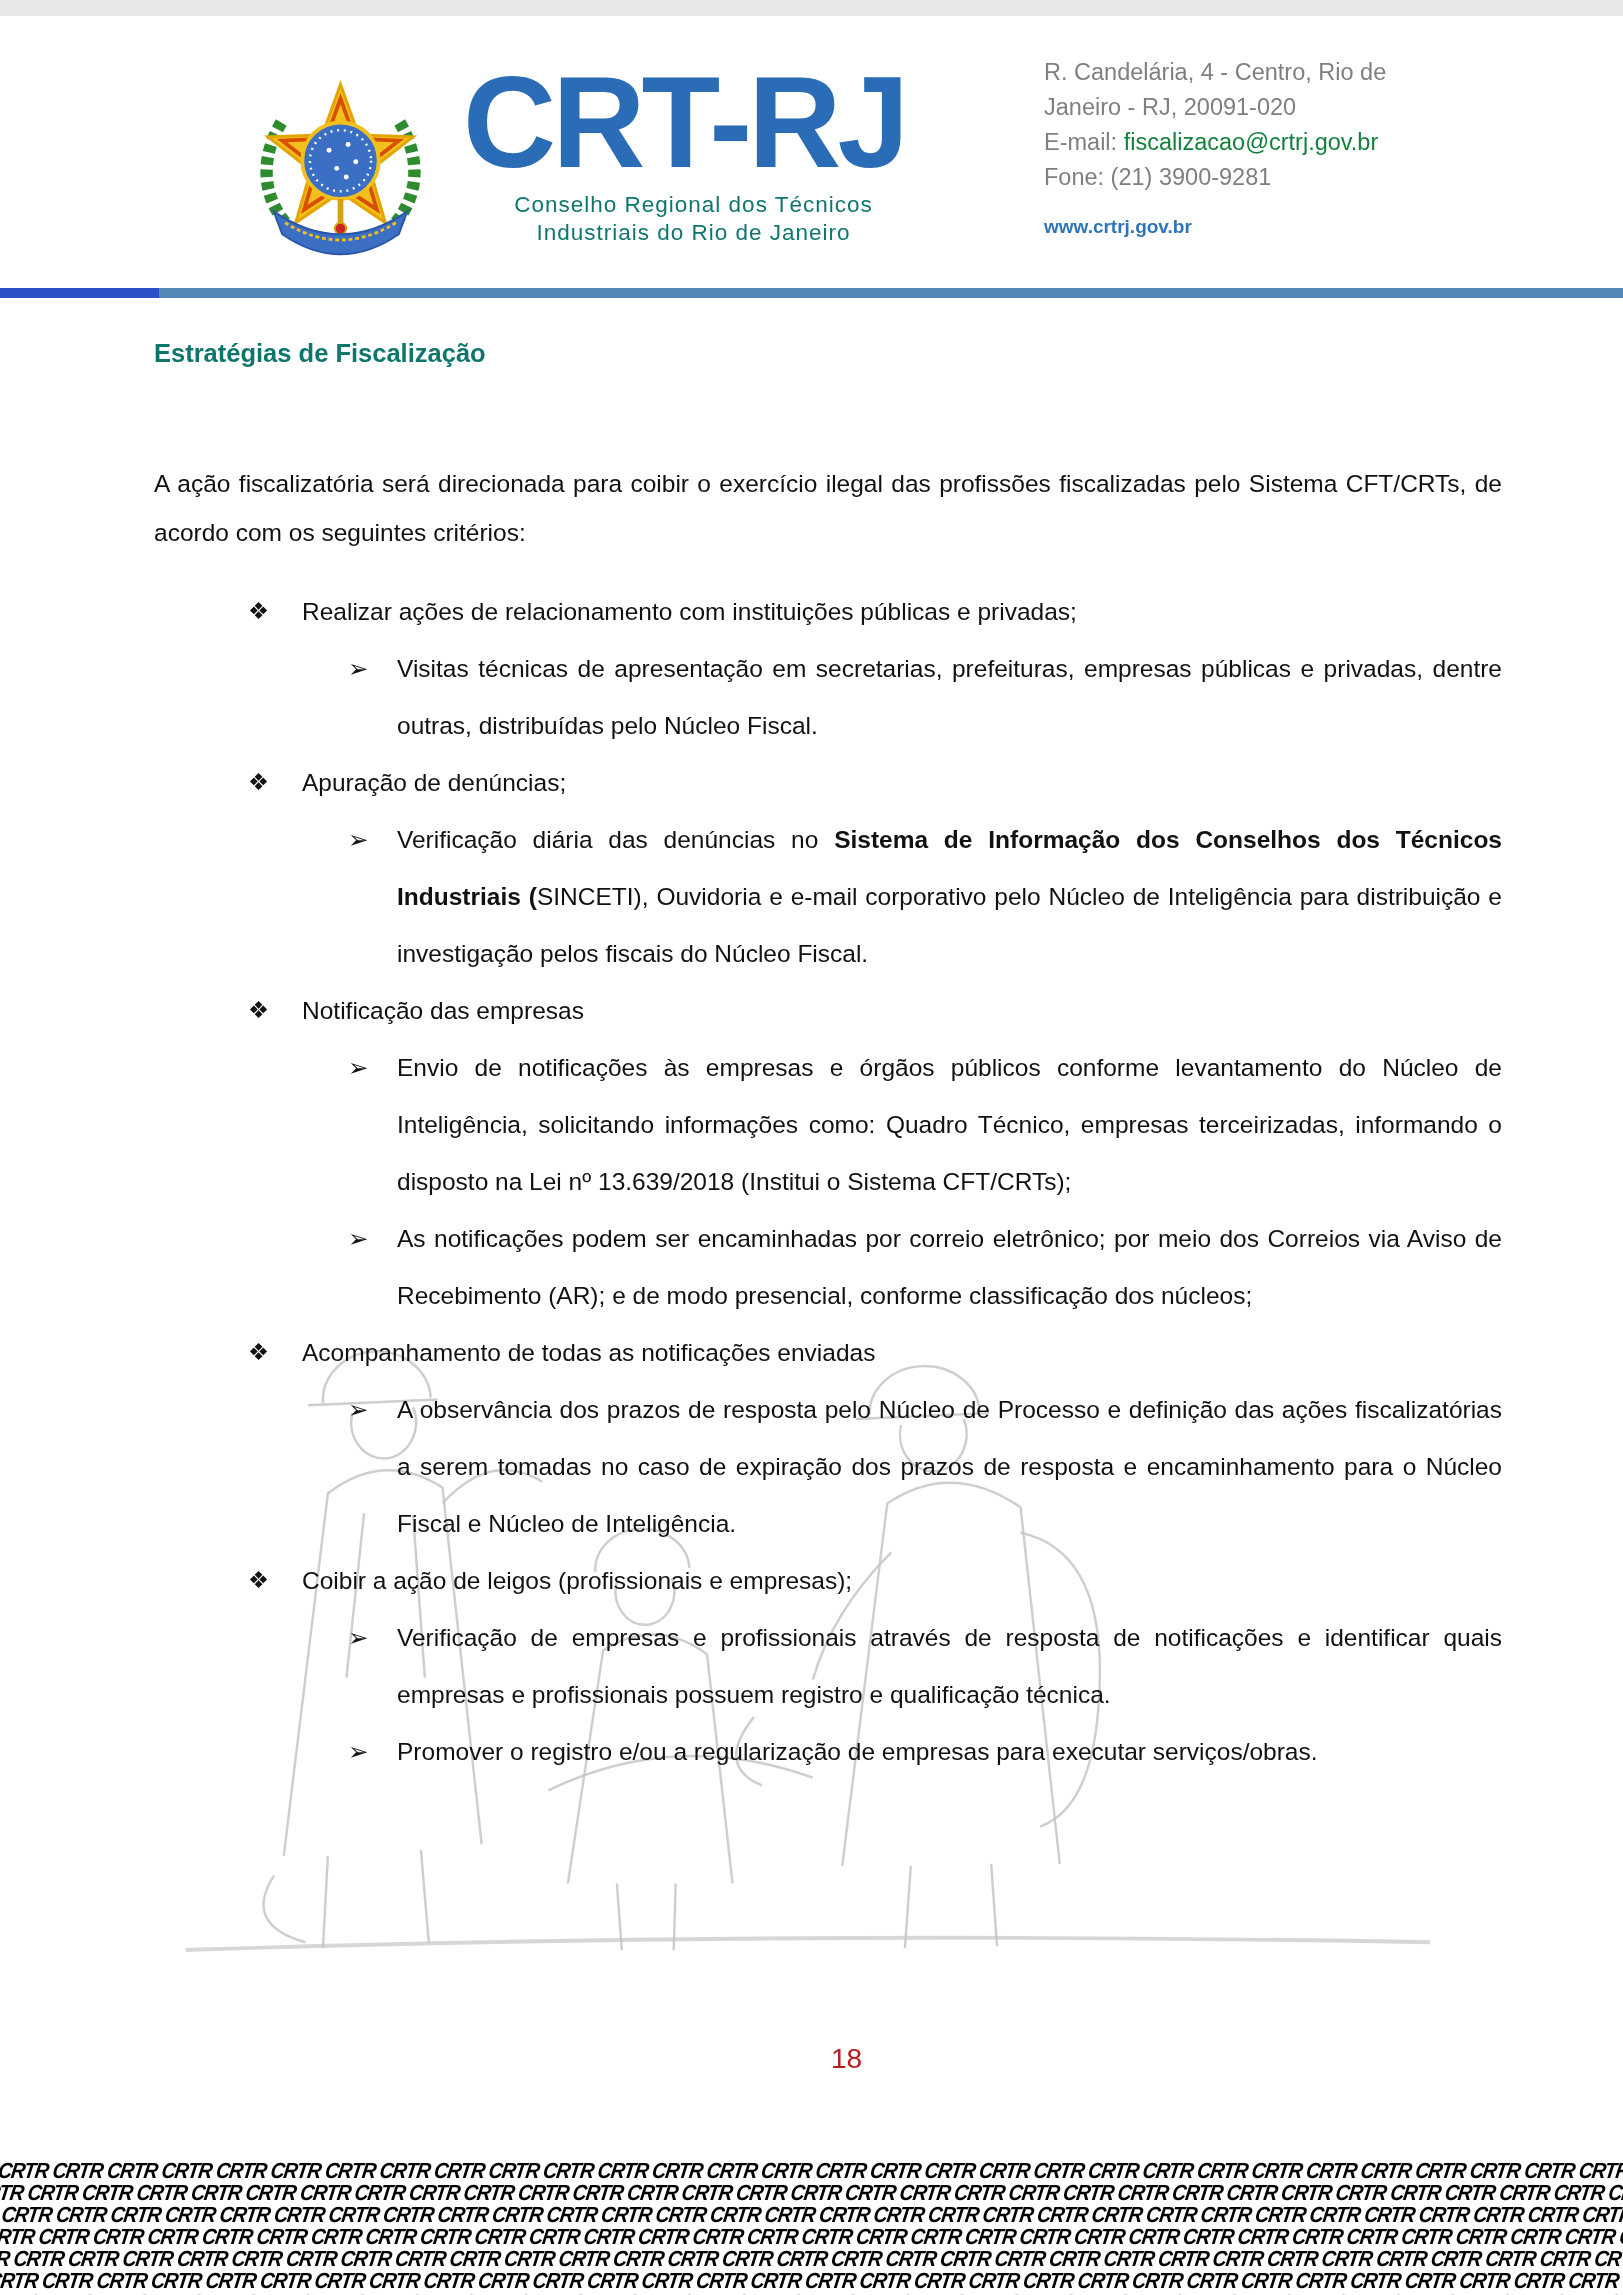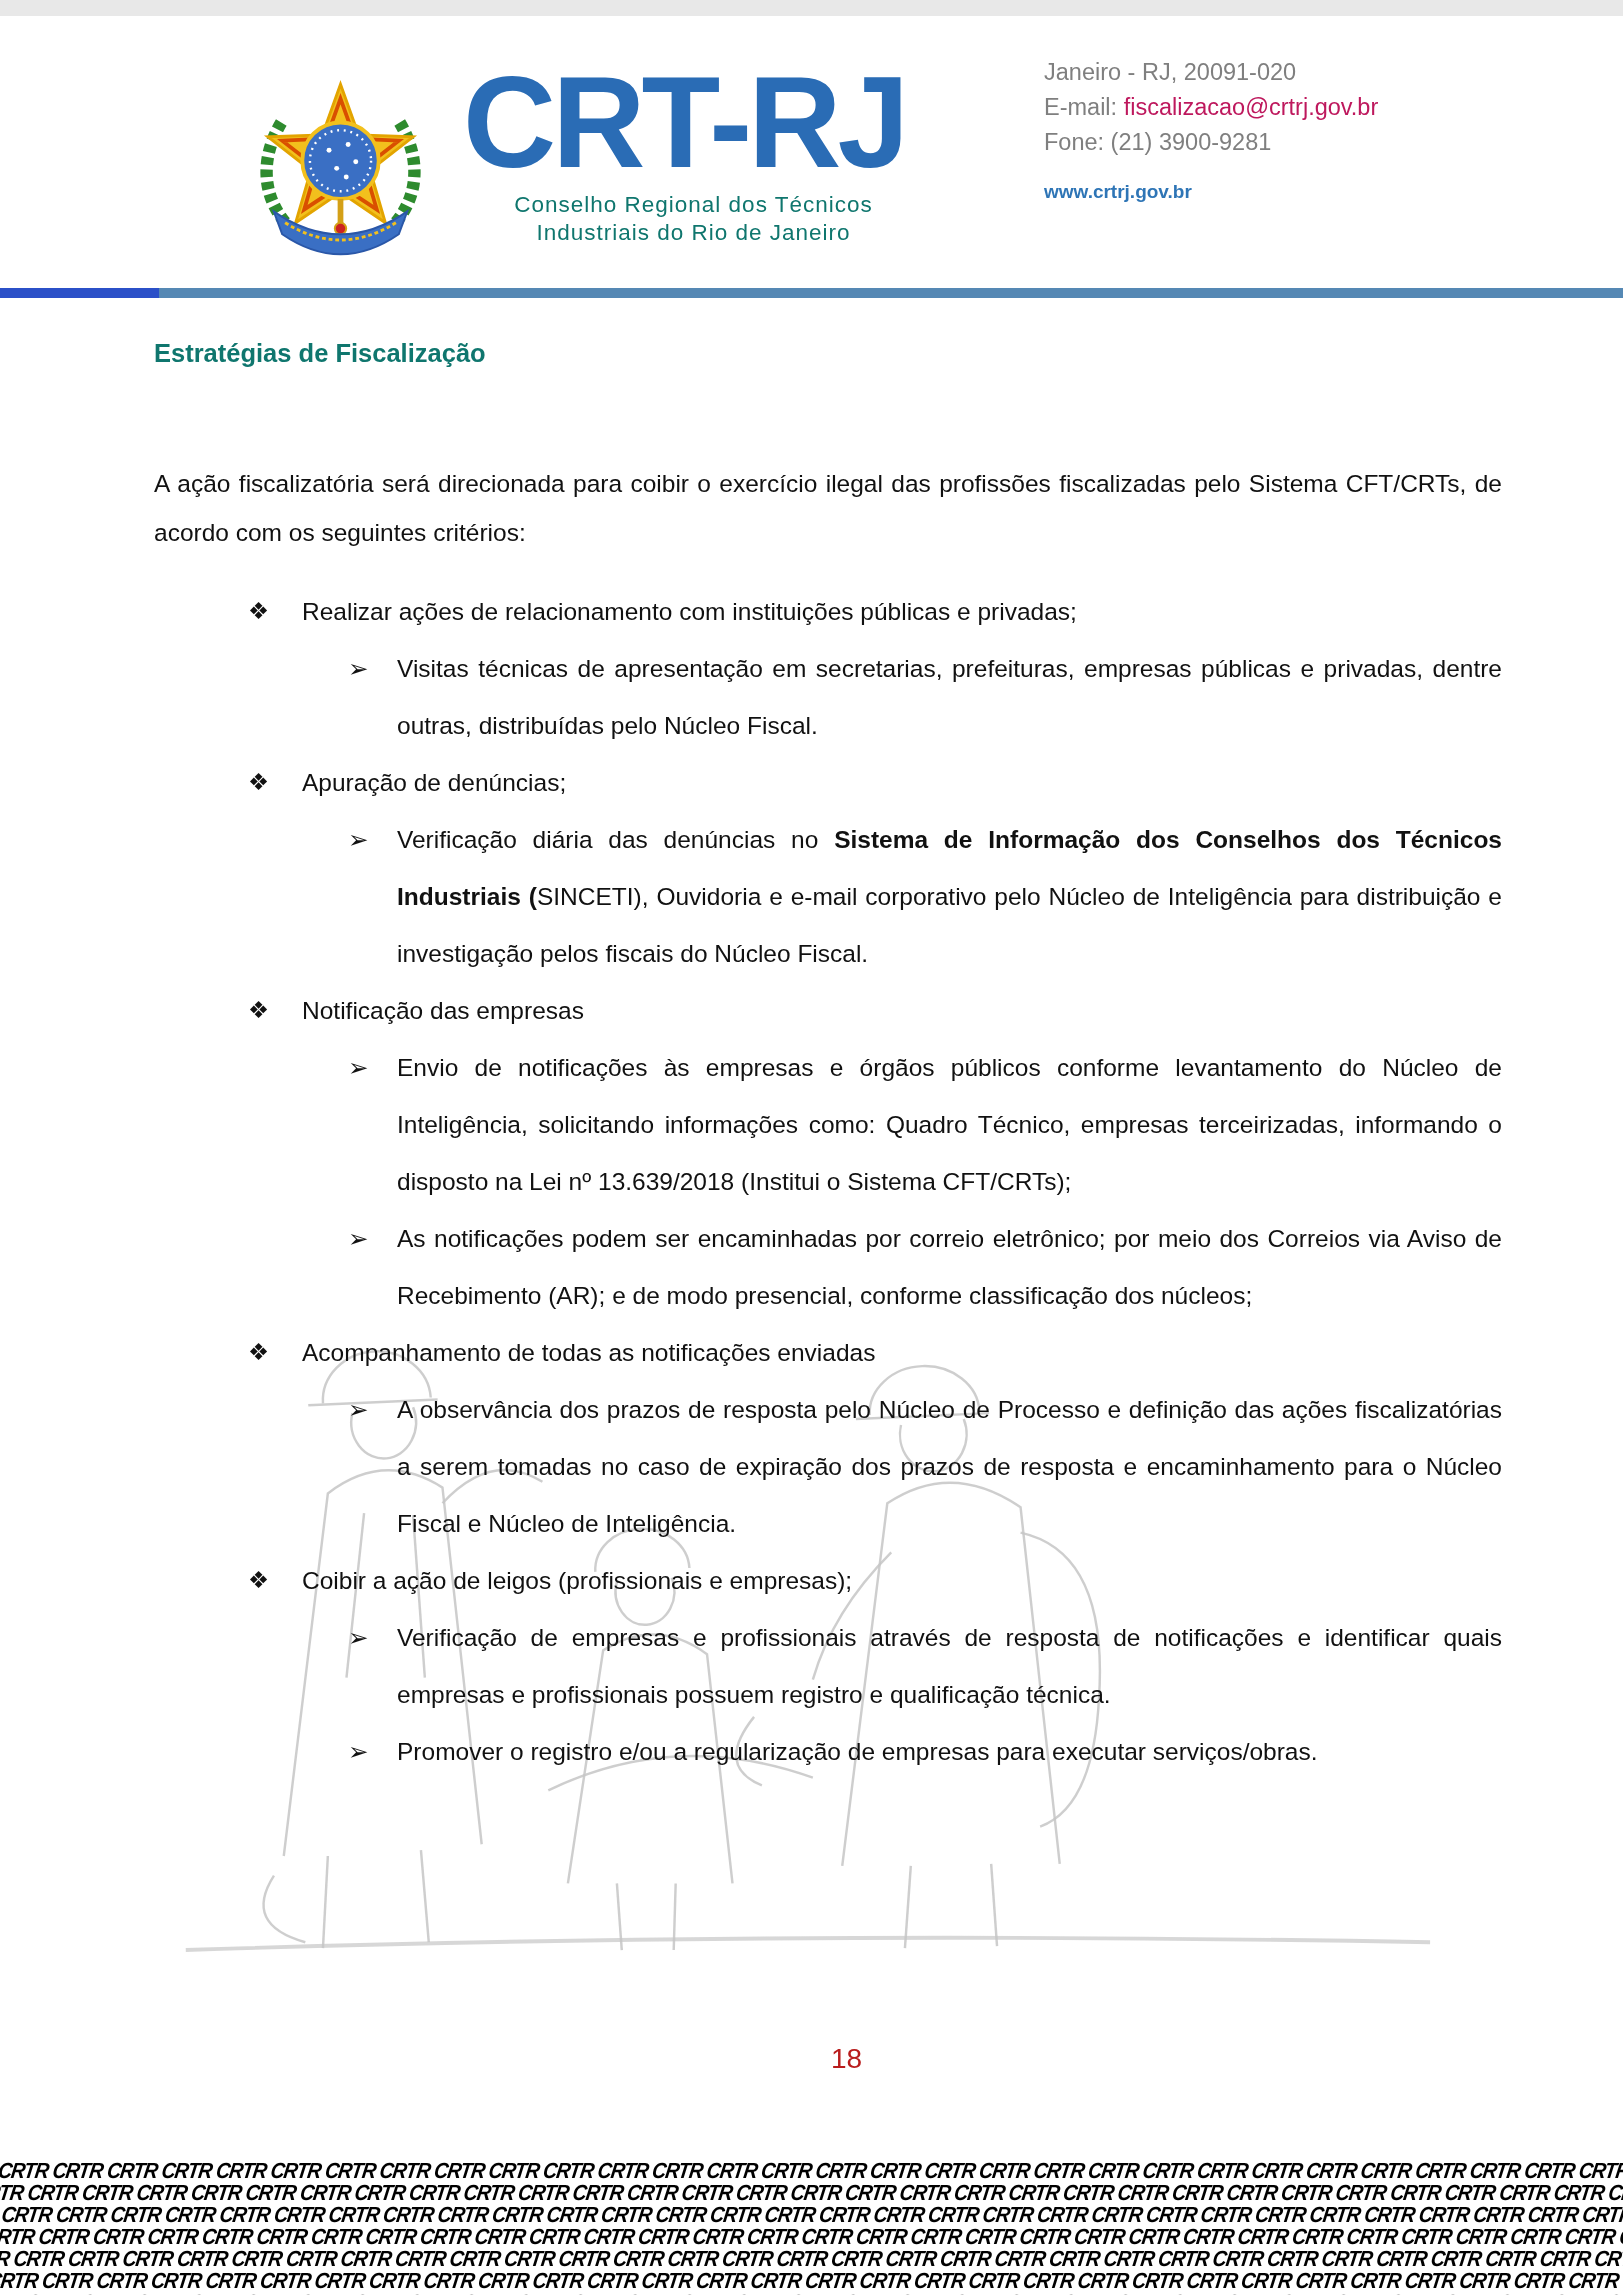--- a/index.html
+++ b/index.html
@@ -21,21 +21,21 @@
     font-size:129px;line-height:118px;font-weight:800;
     color:#2a6cb5;letter-spacing:-3.9px;
   }
   .brand-caption{
     margin-top:9.8px;width:461px;text-align:center;
     font-size:22.5px;line-height:28px;color:#0f766e;letter-spacing:1px;
   }
   .contact{position:absolute;left:1044px;top:39px;width:451px;
     font-size:23.5px;line-height:35px;color:#7f7f7f;}
   .contact a{text-decoration:none;}
-  .email-link{color:#be185d;cursor:pointer;}
+  .email-link{color:#15803d;cursor:pointer;}
   .website{margin-top:13.7px;font-size:19px;font-weight:bold;color:#2e75b6;cursor:pointer;}
   .divider{position:absolute;top:272px;left:0;width:100%;height:9.8px;background:#5588b4;}
   .divider-accent{position:absolute;top:0;left:0;width:159px;height:9.8px;background:#2b50c8;}
 
   
   .watermark{position:absolute;left:127px;top:1240px;width:1308px;height:716px;z-index:0;}
   .watermark path{stroke:#c6c6c6;stroke-width:2.5;fill:none;opacity:.85;}
   .watermark .ground{stroke-width:4;opacity:.7;}
 
   
@@ -99,20 +99,21 @@
 
     <div class="brand">
       <div class="brand-acronym">CRT-RJ</div>
       <div class="brand-caption">
         <span>Conselho Regional dos Técnicos</span><br>
         <span>Industriais do Rio de Janeiro</span>
       </div>
     </div>
 
     <div class="contact">
+      <div>R. Candelária, 4 - Centro, Rio de</div>
       <div>Janeiro - RJ, 20091-020</div>
       <div><span>E-mail: </span><a class="email-link">fiscalizacao@crtrj.gov.br</a></div>
       <div>Fone: (21) 3900-9281</div>
       <div class="website">www.crtrj.gov.br</div>
     </div>
 
     <div class="divider">
       <div class="divider-accent"></div>
     </div>
   </div>

